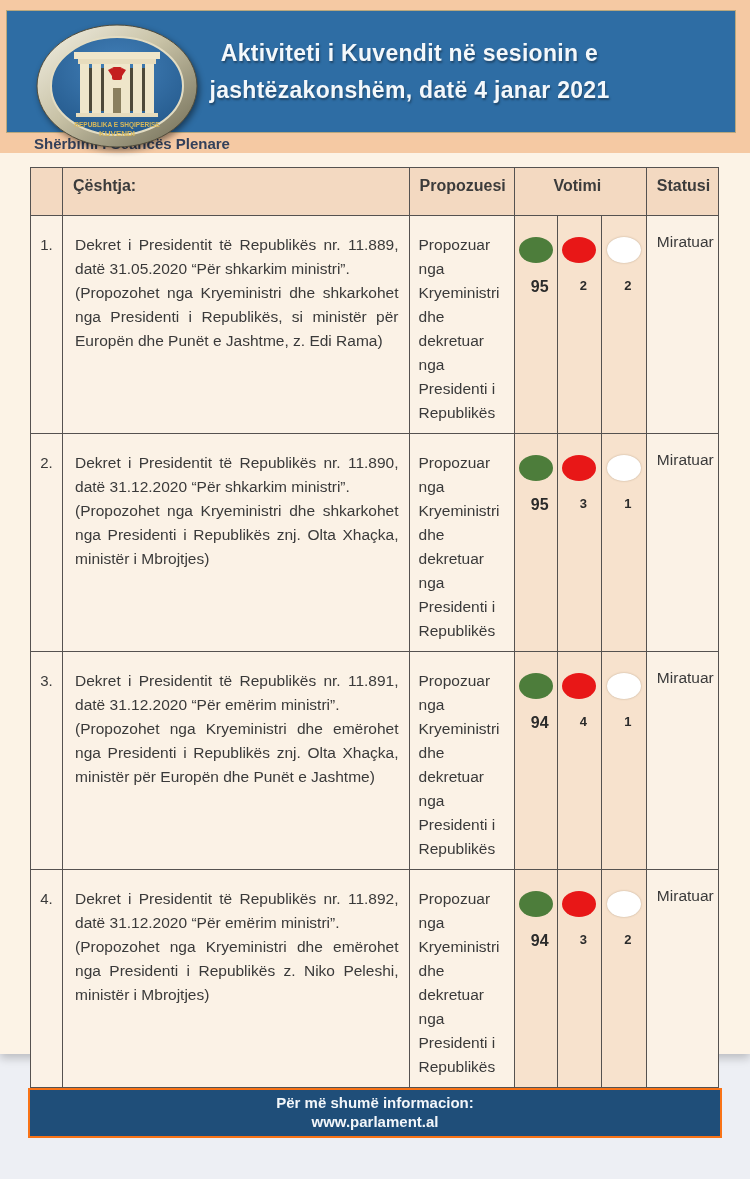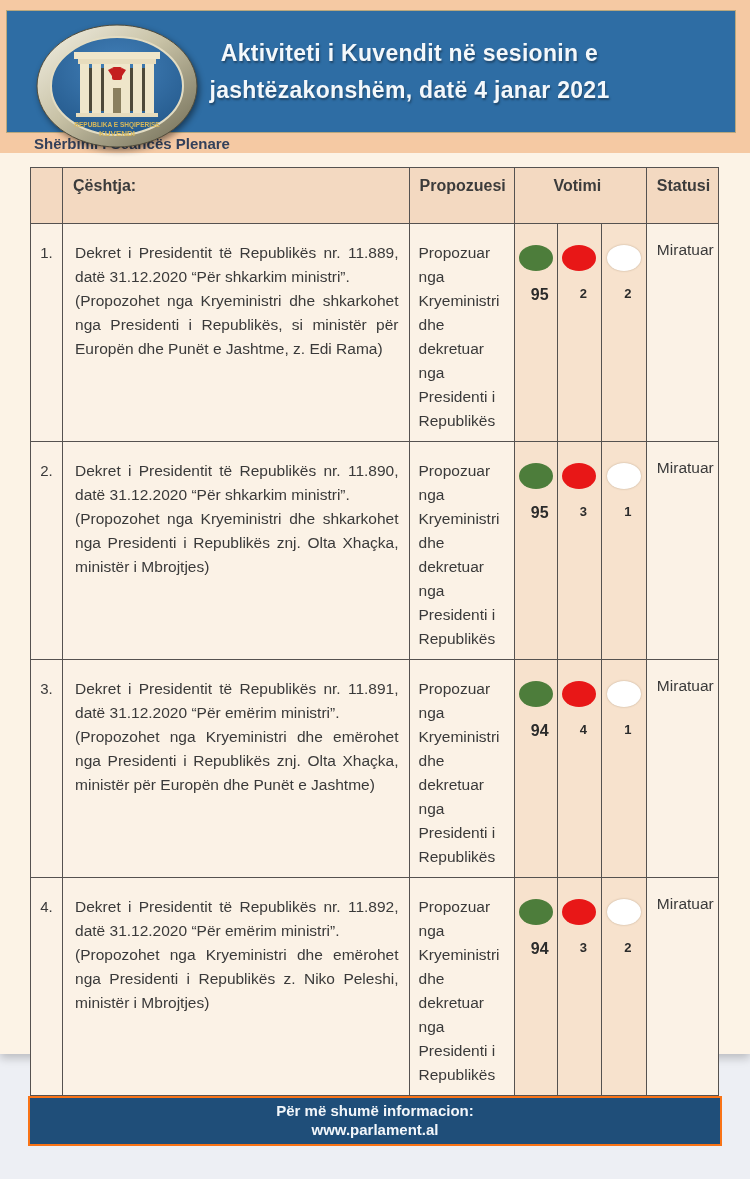--- a/index.html
+++ b/index.html
@@ -63,21 +63,21 @@
   }
   table.main th, table.main td {
     border:1px solid #555250;
     vertical-align:top;
   }
   th.hcell {
     background:#f3d9c1;
     color:#3c3c3c;
     font-size:16px;
     font-weight:bold;
-    height:56px;
+    height:48px;
     padding:9px 6px 0 10px;
     text-align:left;
   }
   th.hcell.center { text-align:center; padding-left:0; }
   td.num-cell {
     background:#fbf2e6;
     text-align:center;
     padding-top:20px;
     font-size:15px;
   }
@@ -207,21 +207,21 @@
           <th class="hcell">Propozuesi</th>
           <th class="hcell center" colspan="3">Votimi</th>
           <th class="hcell">Statusi</th>
         </tr>
       </thead>
       <tbody>
 
         <tr class="body-row">
           <td class="num-cell">1.</td>
           <td class="issue-cell">
-            <div>Dekret i Presidentit të Republikës nr. 11.889, datë 31.12.2020 “Për shkarkim ministri”.</div>
+            <div>Dekret i Presidentit të Republikës nr. 11.889, datë 31.05.2020 “Për shkarkim ministri”.</div>
             <div class="issue-note">(Propozohet nga Kryeministri dhe shkarkohet nga Presidenti i Republikës, si ministër për Europën dhe Punët e Jashtme, z. Edi Rama)</div>
           </td>
           <td class="prop-cell">Propozuar nga Kryeministri dhe dekretuar nga Presidenti i Republikës</td>
           <td class="vote-cell">
             <div class="dot" style="background: rgb(77, 125, 59);"></div>
             <div class="vote-num big">95</div>
           </td>
           <td class="vote-cell">
             <div class="dot" style="background: rgb(232, 23, 23);"></div>
             <div class="vote-num small">2</div>

